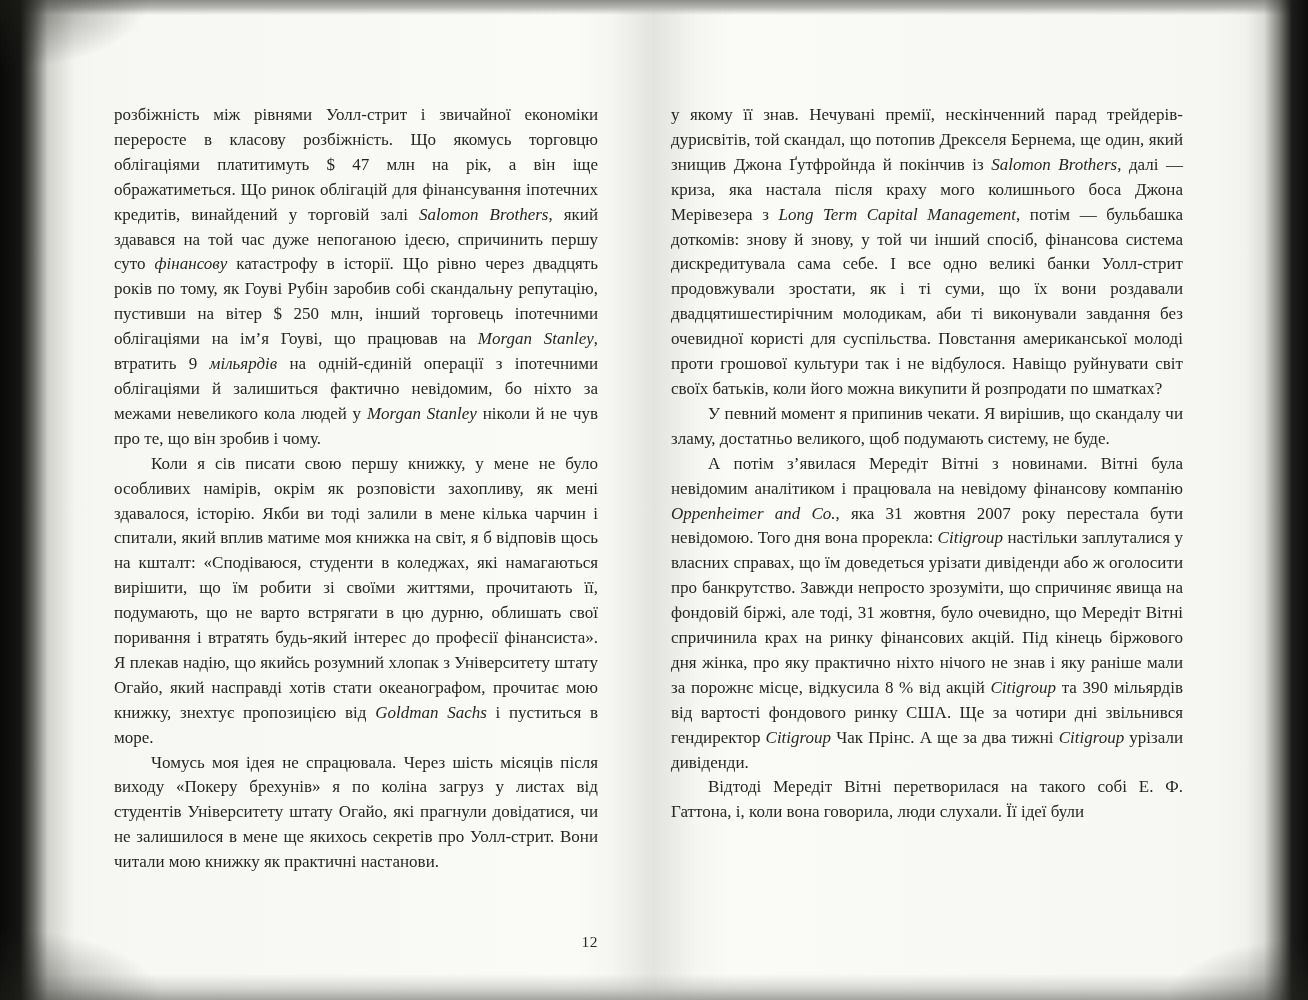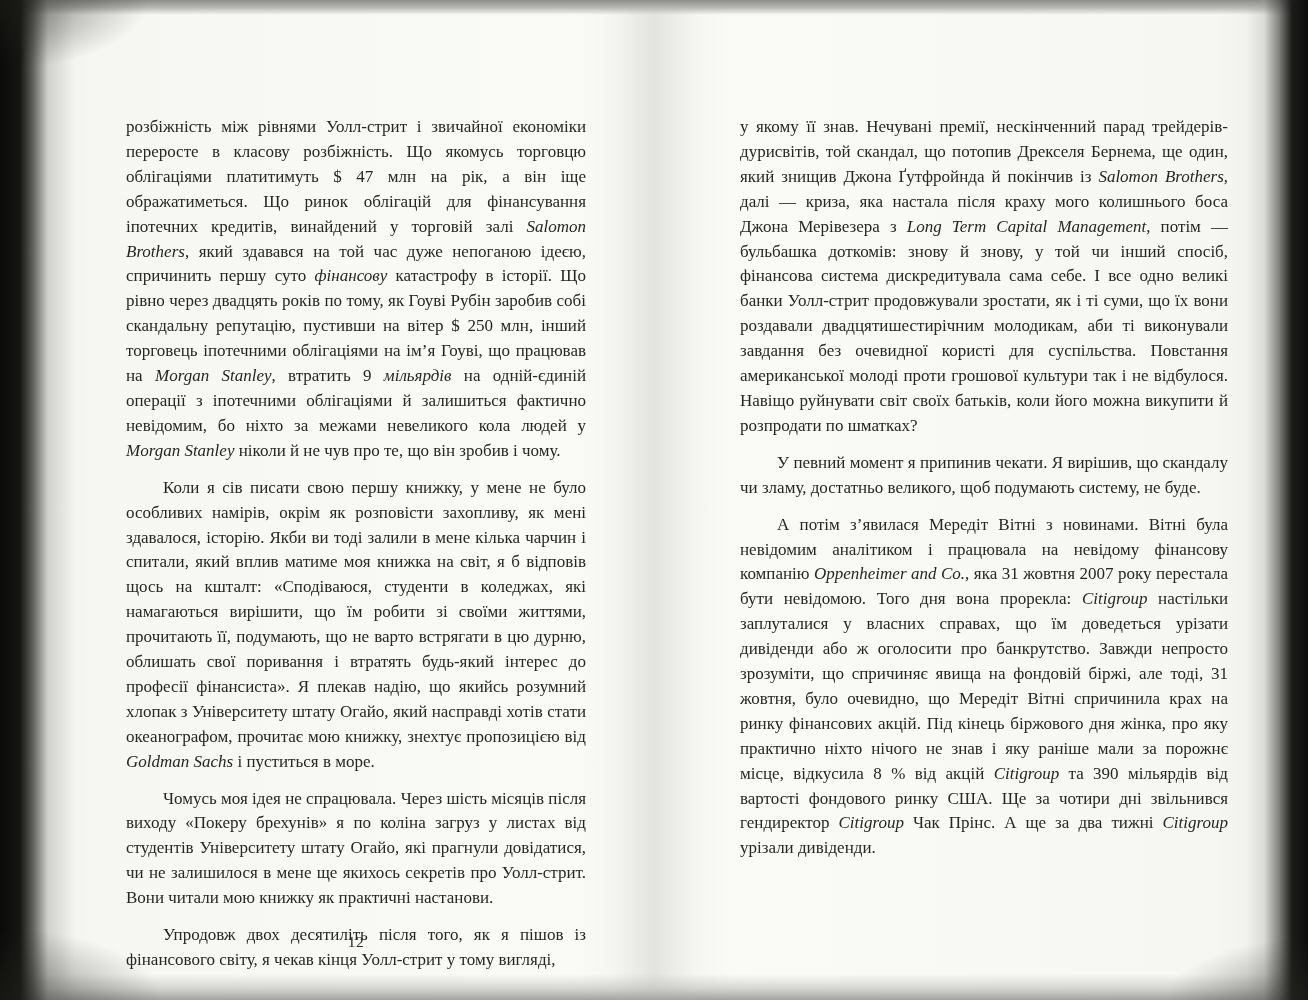--- a/index.html
+++ b/index.html
@@ -53,53 +53,53 @@
   }
   
   .text-col {
     position: absolute;
     top: 103px;
     text-align: justify;
     font-size: 17px;
     line-height: 24.9px;
   }
   .col-left  { left: 114px; width: 484px; }
-  .col-right { left: 728px; width: 512px; }
-  .para { margin: 12px; }
+  .col-right { left: 671px; width: 512px; }
+  .para { margin: 0; }
   .para.indent { text-indent: 37px; }
   .para em { font-style: italic; }
   .page-number {
     position: absolute;
     top: 933px;
     font-size: 15.5px;
     letter-spacing: 0.5px;
-    text-align: center;
+    text-align: right;
     color: #2b2b29;
   }
   .pn-left  { left: 114px; width: 484px; }
   .pn-right { left: 704px; width: 512px; }
 </style>
 </head>
 <body>
 
 <div class="scan">
 
   <div class="gutter"></div>
 
   <div class="text-col col-left">
       <p class="para"><span>розбіжність між рівнями Уолл-стрит і звичайної економіки переросте в класову розбіжність. Що якомусь торговцю облігаціями платитимуть $ 47 млн на рік, а він іще ображатиметься. Що ринок облігацій для фінансування іпотечних кредитів, винайдений у торговій залі </span><em>Salomon Brothers</em><span>, який здавався на той час дуже непоганою ідеєю, спричинить першу суто </span><em>фінансову</em><span> катастрофу в історії. Що рівно через двадцять років по тому, як Гоуві Рубін заробив собі скандальну репутацію, пустивши на вітер $ 250 млн, інший торговець іпотечними облігаціями на ім’я Гоуві, що працював на </span><em>Morgan Stanley</em><span>, втратить 9 </span><em>мільярдів</em><span> на одній-єдиній операції з іпотечними облігаціями й залишиться фактично невідомим, бо ніхто за межами невеликого кола людей у </span><em>Morgan Stanley</em><span> ніколи й не чув про те, що він зробив і чому.</span></p>
       <p class="para indent"><span>Коли я сів писати свою першу книжку, у мене не було особливих намірів, окрім як розповісти захопливу, як мені здавалося, історію. Якби ви тоді залили в мене кілька чарчин і спитали, який вплив матиме моя книжка на світ, я б відповів щось на кшталт: «Сподіваюся, студенти в коледжах, які намагаються вирішити, що їм робити зі своїми життями, прочитають її, подумають, що не варто встрягати в цю дурню, облишать свої поривання і втратять будь-який інтерес до професії фінансиста». Я плекав надію, що якийсь розумний хлопак з Університету штату Огайо, який насправді хотів стати океанографом, прочитає мою книжку, знехтує пропозицією від </span><em>Goldman Sachs</em><span> і пуститься в море.</span></p>
       <p class="para indent"><span>Чомусь моя ідея не спрацювала. Через шість місяців після виходу «Покеру брехунів» я по коліна загруз у листах від студентів Університету штату Огайо, які прагнули довідатися, чи не залишилося в мене ще якихось секретів про Уолл-стрит. Вони читали мою книжку як практичні настанови.</span></p>
-      <p class="para indent"><span>Упродовж двох десятиліть після того, як я пішов із фінансового світу, я чекав кінця Уолл-стрит у тому вигляді,</span></p>
     </div>
 
   <div class="text-col col-right">
       <p class="para"><span>у якому її знав. Нечувані премії, нескінченний парад трейдерів-дурисвітів, той скандал, що потопив Дрекселя Бернема, ще один, який знищив Джона Ґутфройнда й покінчив із </span><em>Salomon Brothers</em><span>, далі — криза, яка настала після краху мого колишнього боса Джона Мерівезера з </span><em>Long Term Capital Management</em><span>, потім — бульбашка доткомів: знову й знову, у той чи інший спосіб, фінансова система дискредитувала сама себе. І все одно великі банки Уолл-стрит продовжували зростати, як і ті суми, що їх вони роздавали двадцятишестирічним молодикам, аби ті виконували завдання без очевидної користі для суспільства. Повстання американської молоді проти грошової культури так і не відбулося. Навіщо руйнувати світ своїх батьків, коли його можна викупити й розпродати по шматках?</span></p>
       <p class="para indent"><span>У певний момент я припинив чекати. Я вирішив, що скандалу чи зламу, достатньо великого, щоб подумають систему, не буде.</span></p>
       <p class="para indent"><span>А потім з’явилася Мередіт Вітні з новинами. Вітні була невідомим аналітиком і працювала на невідому фінансову компанію </span><em>Oppenheimer and Co.</em><span>, яка 31 жовтня 2007 року перестала бути невідомою. Того дня вона прорекла: </span><em>Citigroup</em><span> настільки заплуталися у власних справах, що їм доведеться урізати дивіденди або ж оголосити про банкрутство. Завжди непросто зрозуміти, що спричиняє явища на фондовій біржі, але тоді, 31 жовтня, було очевидно, що Мередіт Вітні спричинила крах на ринку фінансових акцій. Під кінець біржового дня жінка, про яку практично ніхто нічого не знав і яку раніше мали за порожнє місце, відкусила 8 % від акцій </span><em>Citigroup</em><span> та 390 мільярдів від вартості фондового ринку США. Ще за чотири дні звільнився гендиректор </span><em>Citigroup</em><span> Чак Прінс. А ще за два тижні </span><em>Citigroup</em><span> урізали дивіденди.</span></p>
+      <p class="para indent"><span>Відтоді Мередіт Вітні перетворилася на такого собі Е. Ф. Гаттона, і, коли вона говорила, люди слухали. Її ідеї були</span></p>
     </div>
 
   <div class="page-number pn-left">12</div>
 
 
   <div class="edge-top"></div>
   <div class="edge-bottom"></div>
   <div class="edge-left"></div>
   <div class="edge-right"></div>
   <div class="corner-tl"></div>

